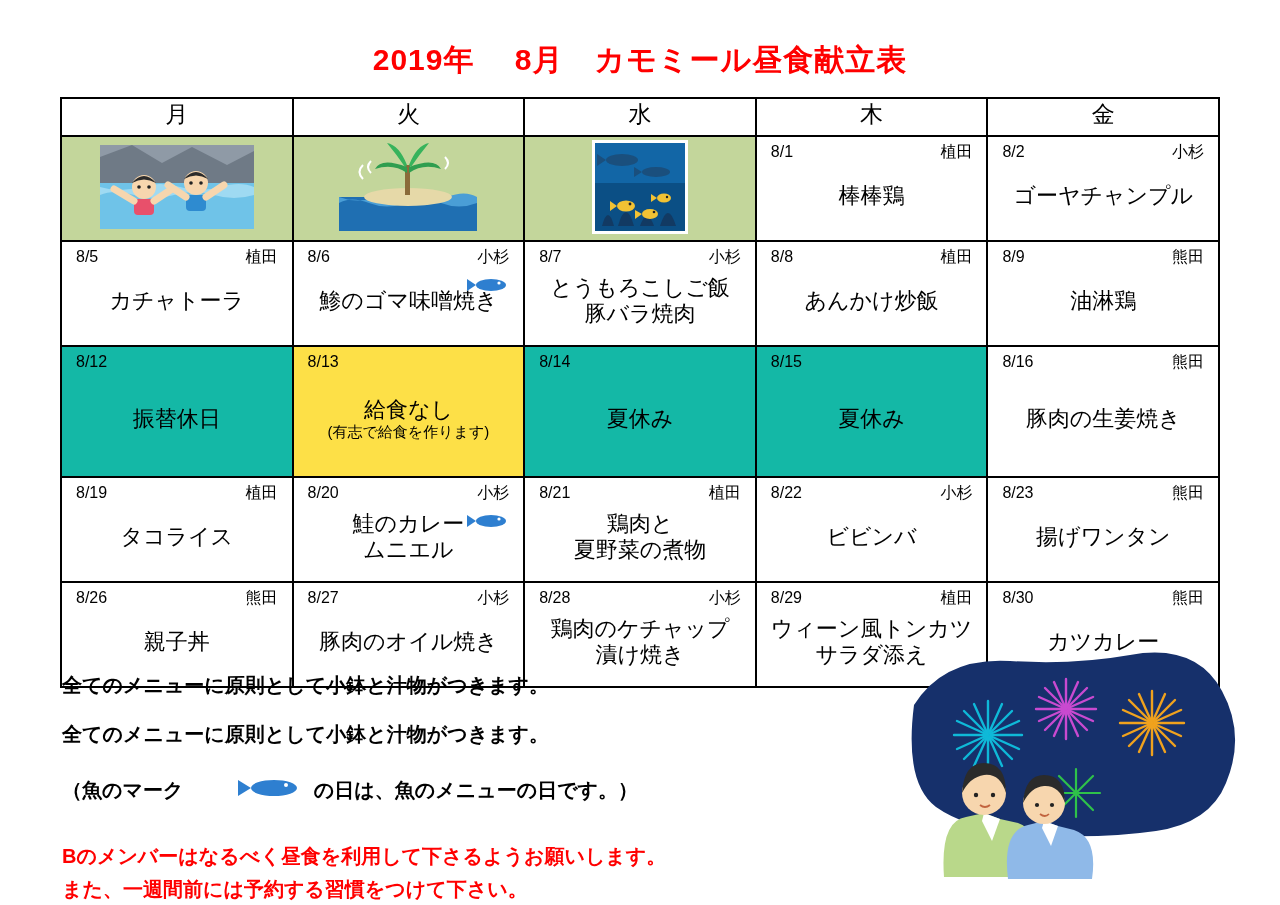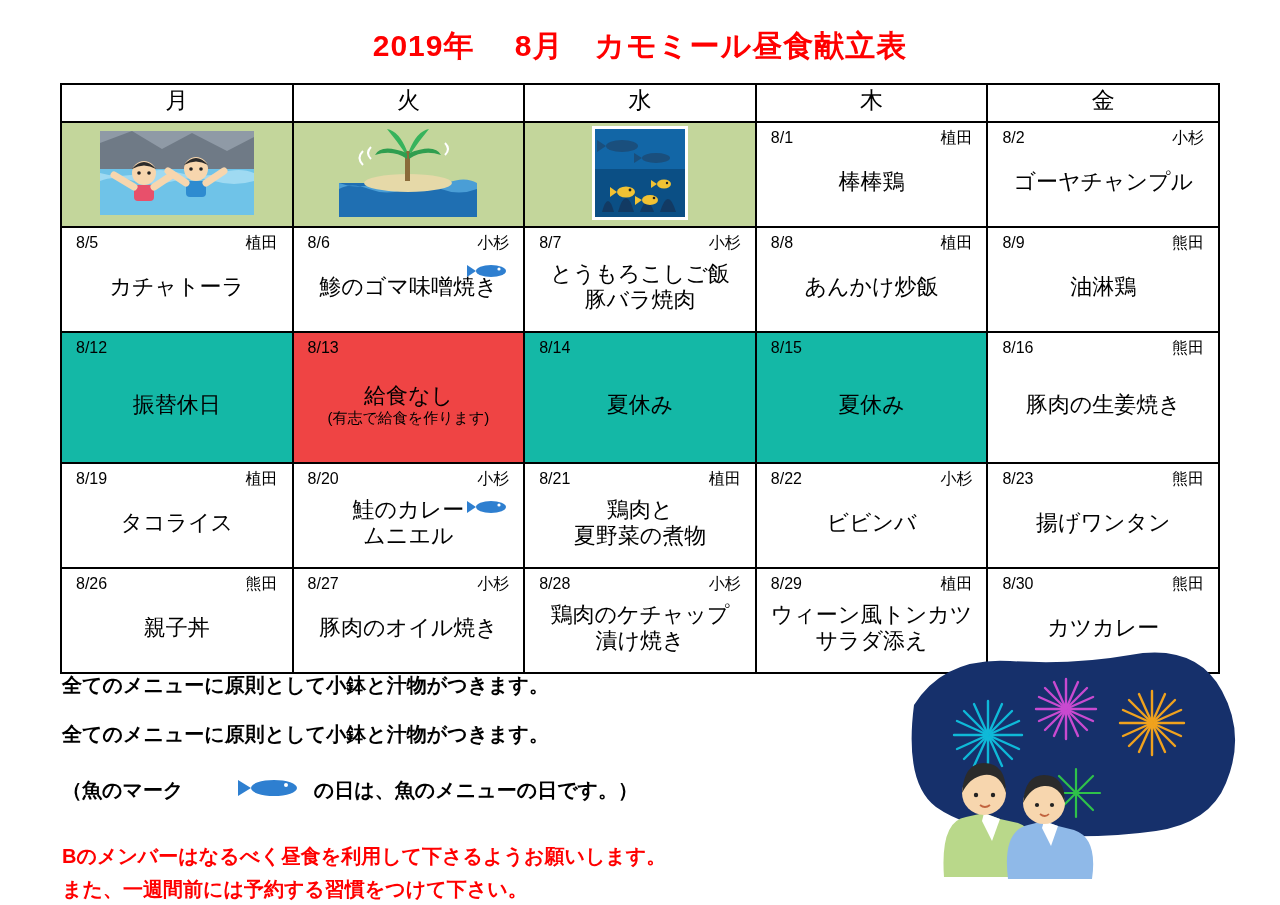--- a/index.html
+++ b/index.html
@@ -18,21 +18,21 @@
     position: relative;
     width: 1280px;
     height: 905px;
   }
   .title {
     text-align: center;
     color: #ff0000;
     font-weight: bold;
     font-size: 30px;
     letter-spacing: 1px;
-    padding-top: 26px;
+    padding-top: 40px;
     padding-bottom: 16px;
     white-space: pre;
   }
   table.menu {
     border-collapse: collapse;
     margin: 0 auto;
     width: 1160px;
     table-layout: fixed;
   }
   table.menu td, table.menu th {
@@ -84,21 +84,21 @@
   }
   .dish .sub {
     display: block;
     font-size: 15px;
     line-height: 1.2;
   }
   .holiday-pink {
     background: #14b8a6;
   }
   .holiday-yellow {
-    background: #ef4444;
+    background: #fde047;
   }
   .green-img {
     background: #c3d69b;
   }
   .imgcell {
     height: 103px;
     padding: 0;
     position: relative;
     overflow: hidden;
   }

